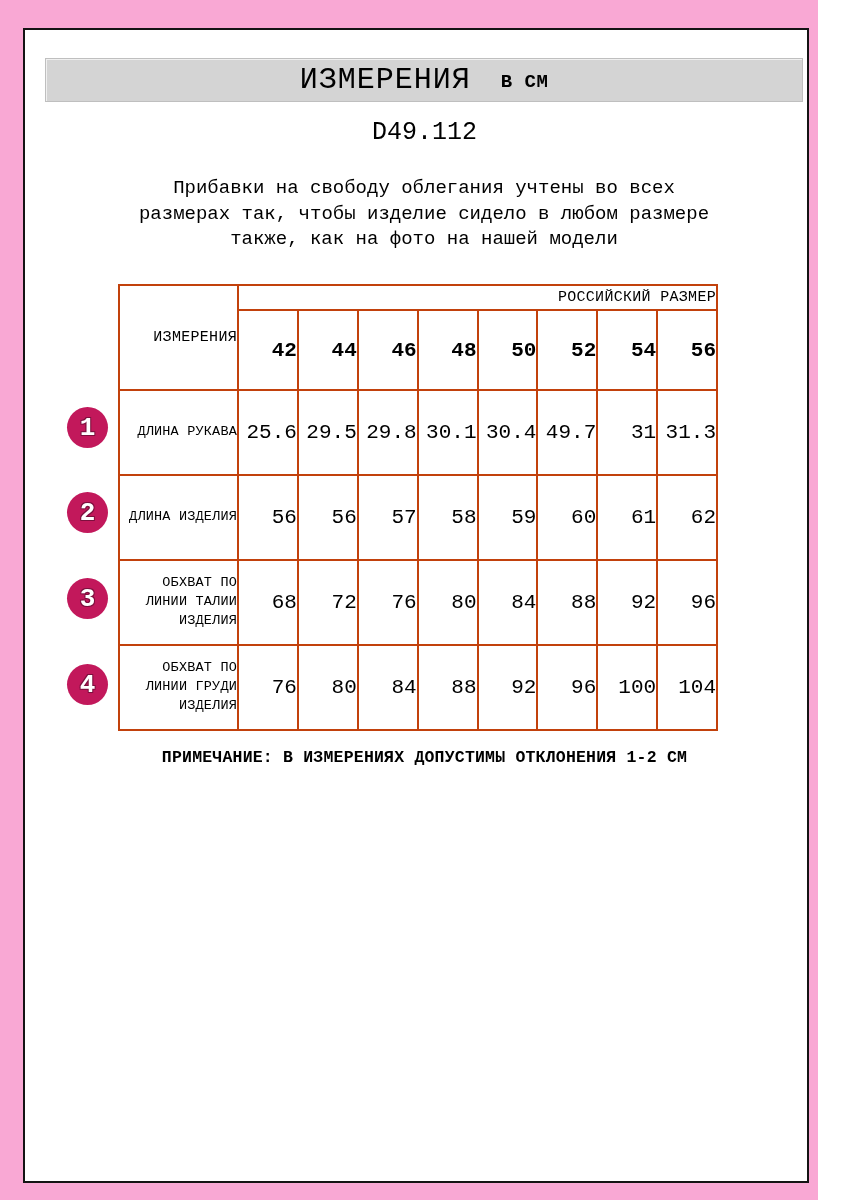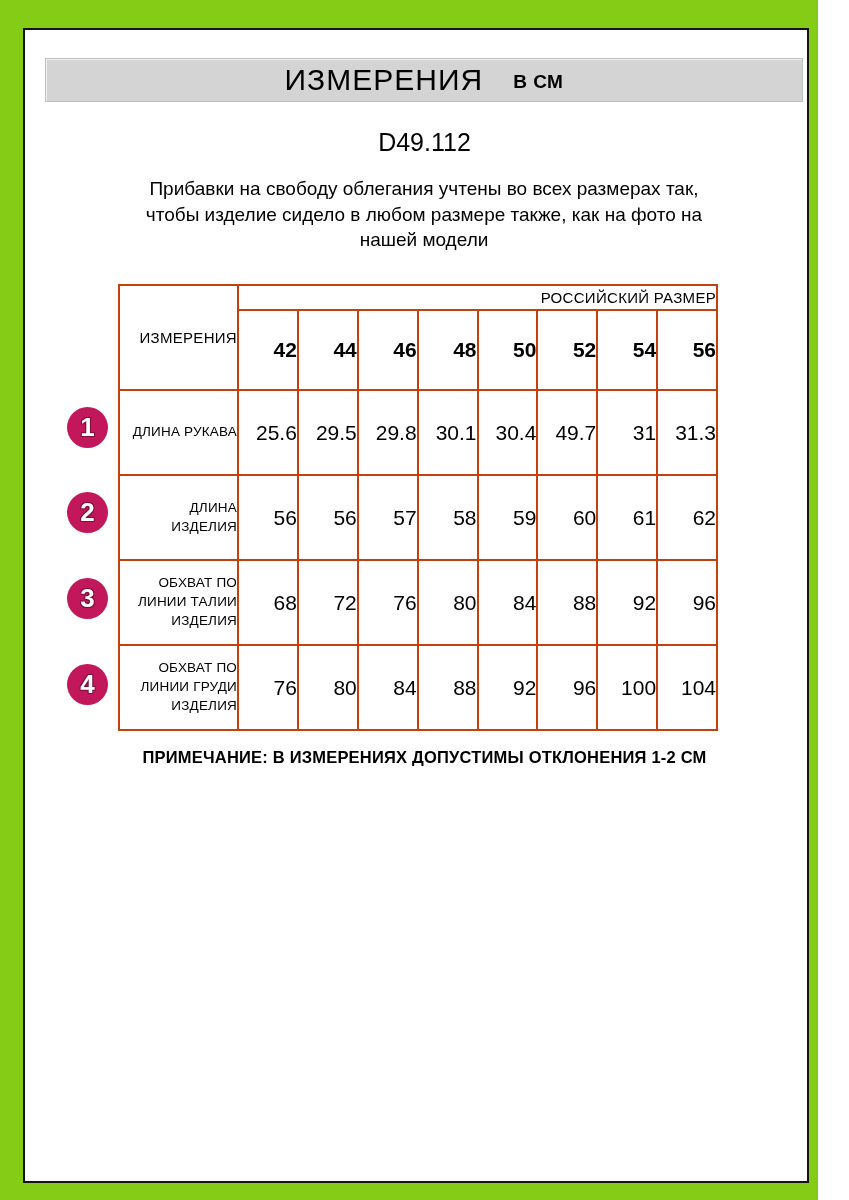--- a/index.html
+++ b/index.html
@@ -6,22 +6,23 @@
     margin: 0;
     padding: 0;
     background: #ffffff;
     font-family: "Liberation Sans", sans-serif;
     color: #000;
   }
   .canvas {
     position: relative;
     width: 818px;
     height: 1200px;
-    background: #84cc16;
+    background: #f9a8d4;
     overflow: hidden;
+    font-family: Liberation Mono, monospace;
   }
   .page-border {
     position: absolute;
     left: 23px;
     top: 28px;
     width: 786px;
     height: 1155px;
     border: 2px solid #141414;
     box-sizing: border-box;
     background: #ffffff;
@@ -61,21 +62,20 @@
     padding-top: 4px;
   }
   .model-code {
     position: absolute;
     left: 0;
     top: 118px;
     width: 849px;
     text-align: center;
     font-size: 25px;
     font-weight: normal;
-    margin-top: 10px;
   }
   .description {
     position: absolute;
     left: 124px;
     top: 148px;
     width: 600px;
     text-align: center;
     font-size: 19px;
     line-height: 1.35;
     font-weight: normal;

